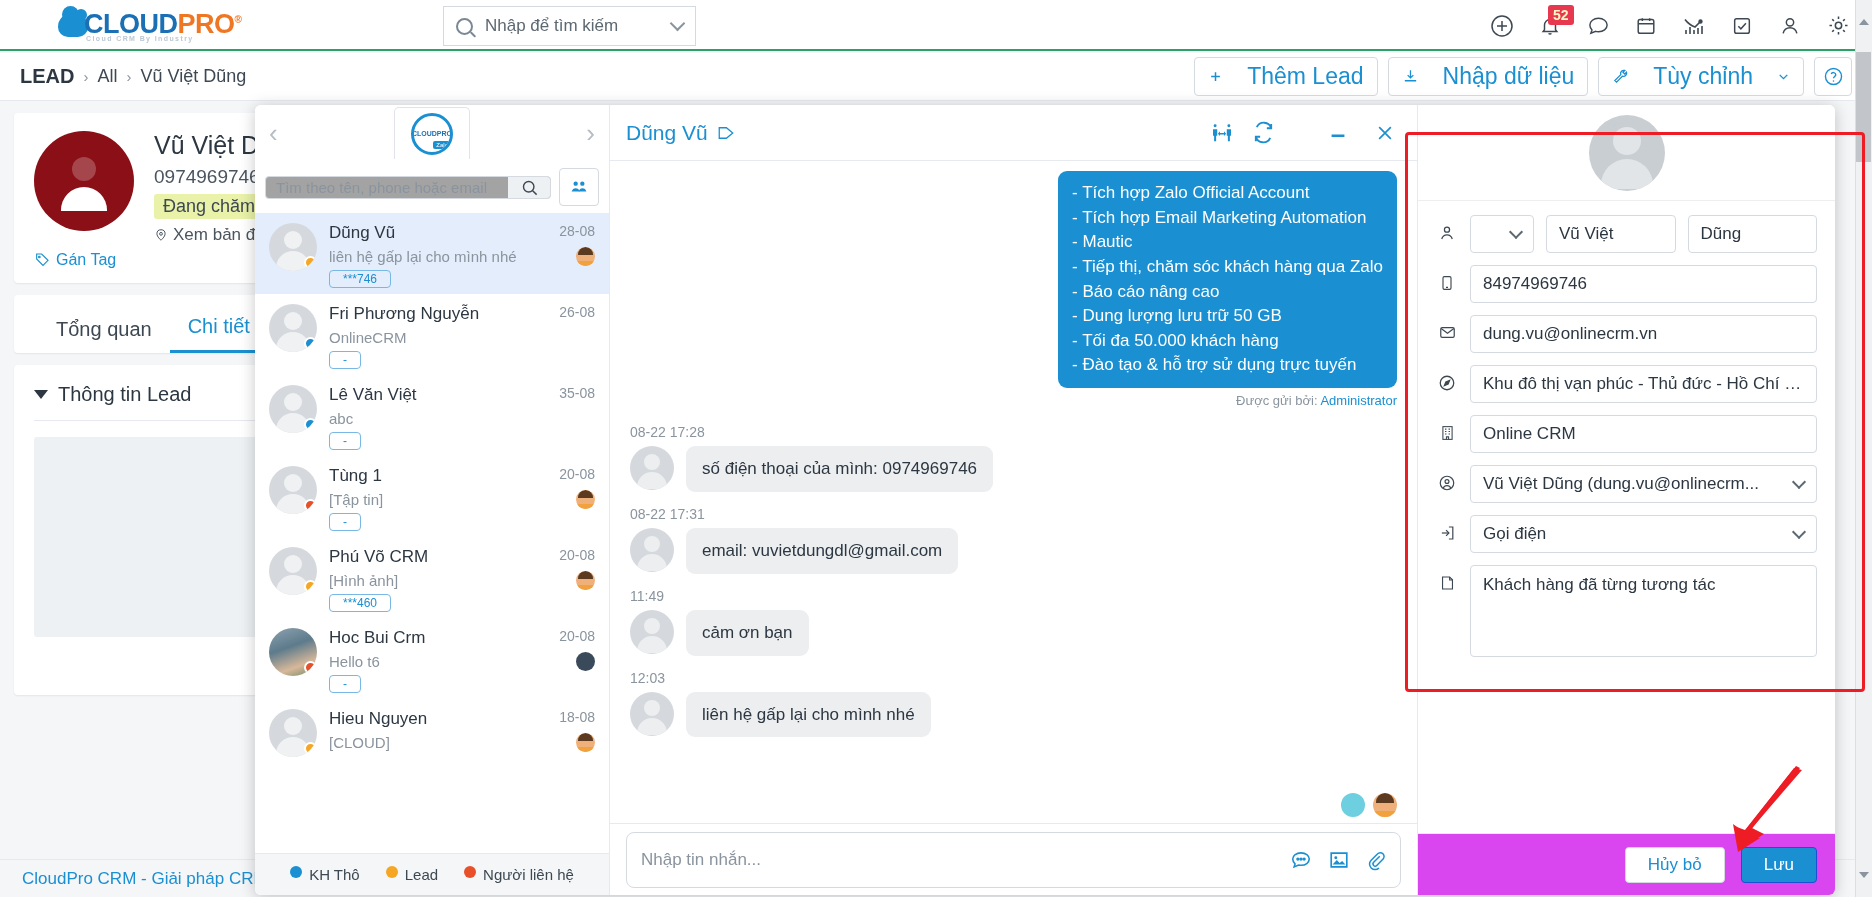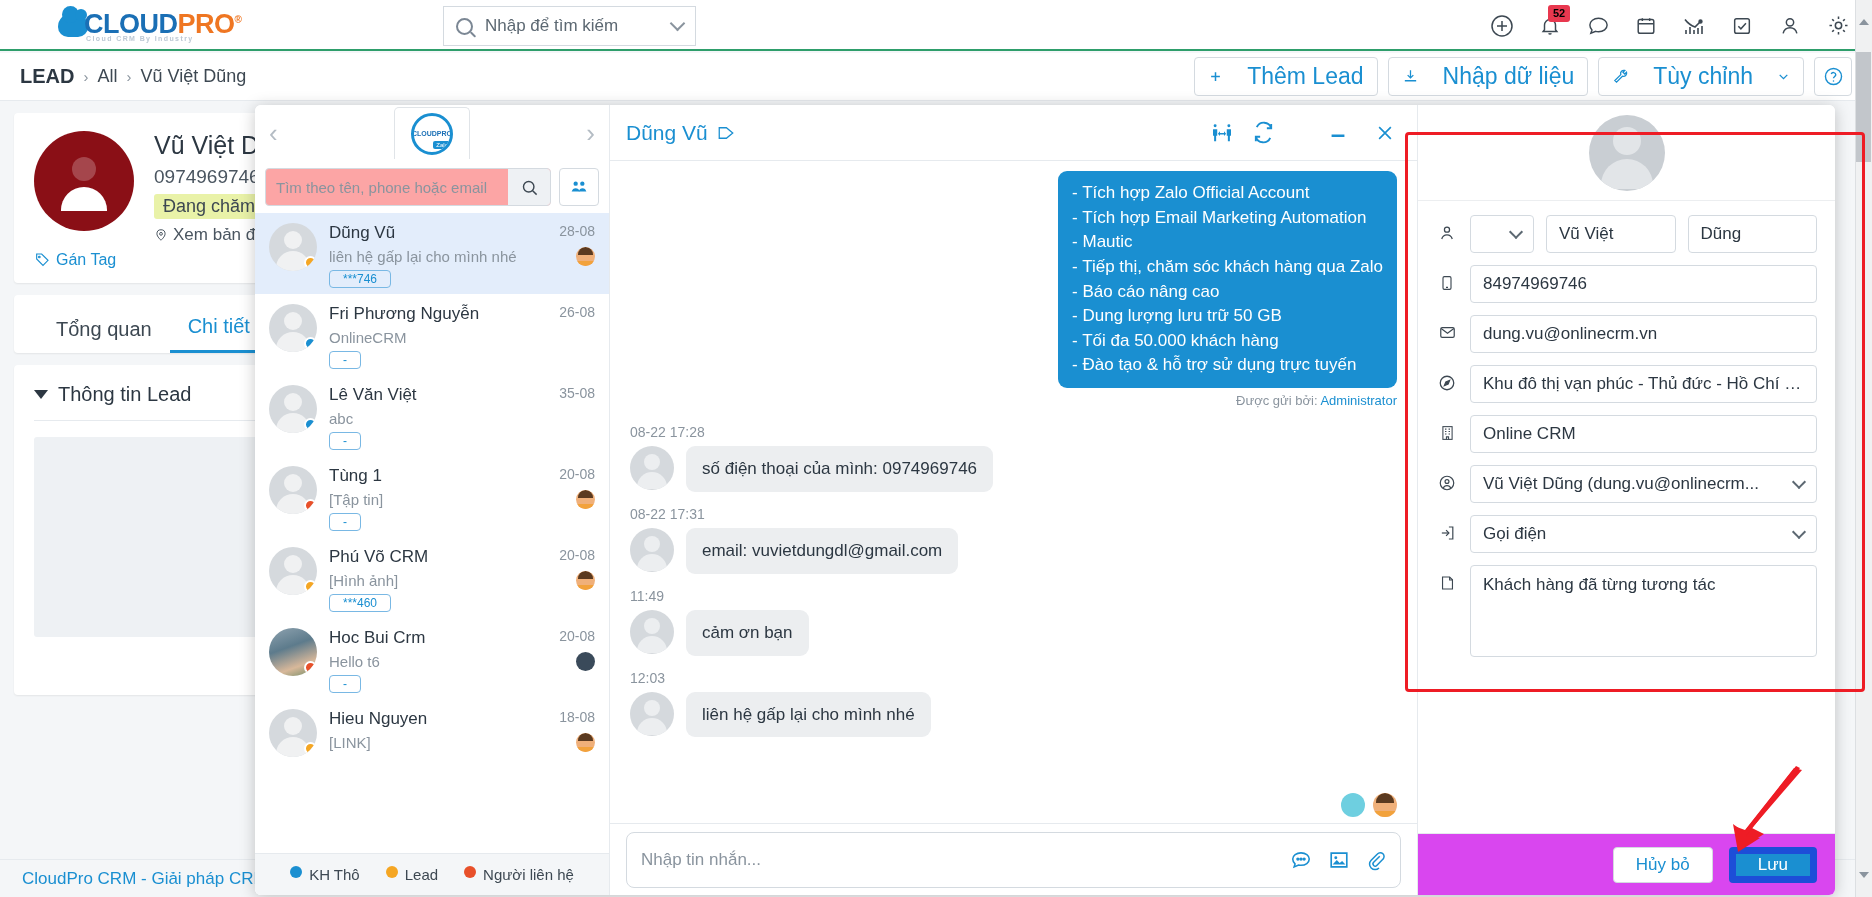--- a/index.html
+++ b/index.html
@@ -36,22 +36,22 @@
     display:flex; align-items:center; padding:0 12px; cursor:text;
   }
   .searchbox .mag { width:17px;height:17px;border:2px solid #7b8794;border-radius:50%; position:relative; flex:none;}
   .searchbox .mag:after{content:"";position:absolute;width:2px;height:7px;background:#7b8794;transform:rotate(-45deg);right:-3px;bottom:-5px;border-radius:1px;}
   .searchbox .ph { margin-left:12px; font-size:17px; color:#5c6872; }
   .searchbox .chev { margin-left:auto; width:11px;height:11px;border-right:2px solid #8a949e;border-bottom:2px solid #8a949e;transform:rotate(45deg);margin-top:-5px;}
 
   .topicons { position:absolute; right:22px; top:0; height:51px; display:flex; align-items:center; gap:24px; }
   .ticon { width:24px;height:24px; color:#3d4852; position:relative; cursor:pointer; display:flex;align-items:center;justify-content:center;}
   .badge {
-    position:absolute; top:-9px; left:10px; background:#e8384f; color:#000000;
-    font-size:11px; line-height:1; padding:3px 5px; border-radius:3px; font-weight:600;
+    position:absolute; top:-9px; left:10px; background:#e8384f; color:#fef9c3;
+    font-size:14px; line-height:1; padding:3px 5px; border-radius:3px; font-weight:600;
   }
 
   
   .crumbbar {
     position:absolute; left:0; top:53px; width:1872px; height:48px;
     background:#fff; display:flex; align-items:center; border-bottom:1px solid #e6eaee;
   }
   .crumbs { padding-left:20px; display:flex; align-items:center; gap:9px; font-size:18px; color:#3d4852; }
   .crumbs .lead { font-weight:bold; font-size:20px; color:#2c3742; }
   .crumbs .sep { color:#8a949e; font-size:15px; }
@@ -113,21 +113,21 @@
   .zalotab {
     position:absolute; left:50%; transform:translateX(-50%); top:2px;
     width:76px; height:52px; border:1px solid #e0e4e8; border-bottom:none;
     border-radius:5px 5px 0 0; display:flex;align-items:center;justify-content:center; background:#fff;
   }
   .zalologo { width:42px;height:42px;border-radius:50%;border:3px solid #1a8fd1; position:relative; display:flex;align-items:center;justify-content:center; overflow:hidden;}
   .zalologo .t1{font-size:7px;font-weight:bold;color:#1a6fb5;}
   .zalobadge{position:absolute;right:-1px;bottom:3px;background:#1a8fd1;color:#fff;font-size:6px;padding:1px 3px;border-radius:2px;}
 
   .listsearch { height:52px; display:flex; align-items:center; padding:0 10px; gap:8px; }
-  .lsbox { flex:1; height:38px; border:1px solid #d4dae0; border-radius:4px; display:flex; align-items:center; overflow:hidden; background:#fca5a5;}
+  .lsbox { flex:1; height:23px; border:1px solid #d4dae0; border-radius:4px; display:flex; align-items:center; overflow:hidden; background:#a3a3a3;}
   .lsbox input {
     flex:1; border:none; outline:none; padding:0 10px; font-size:15px; color:#4a5560;
     font-family:"Liberation Sans", sans-serif; background:transparent;
   }
   .lsbox input::placeholder{color:#8a949e;}
   .lsbtn { width:42px;height:38px; background:#eef1f4; display:flex;align-items:center;justify-content:center; cursor:pointer;}
   .grpbtn { width:40px;height:38px;border:1px solid #d4dae0;border-radius:4px;display:flex;align-items:center;justify-content:center;cursor:pointer;}
 
   .chatlist { flex:1; overflow:hidden; }
   .chatitem { padding:10px 14px 6px 14px; display:flex; gap:12px; cursor:pointer; position:relative;}
@@ -215,21 +215,21 @@
     white-space:nowrap; overflow:hidden; cursor:text;
   }
   .fld.sel { cursor:pointer; }
   .fld .sv { flex:1; overflow:hidden; text-overflow:ellipsis;}
   .fld .dchev { width:10px;height:10px;border-right:2px solid #5c6872;border-bottom:2px solid #5c6872;transform:rotate(45deg);margin-top:-5px;flex:none;margin-left:8px;}
   .fld.small { width:64px; flex:none; }
   .fld.ta { height:92px; align-items:flex-start; padding-top:9px; }
   .rc-actions { height:62px; border-top:1px solid #e6eaee; display:flex; align-items:center; justify-content:flex-end; gap:16px; padding:0 18px; background:#d946ef;}
   .abtn { height:36px; padding:0 22px; border-radius:4px; font-size:17px; display:flex;align-items:center; cursor:pointer;}
   .abtn.ghost { background:#fff; border:1px solid #d4dae0; color:#1a8fd1;}
-  .abtn.primary { background:#1a8fd1; border:7px solid #1d4ed8; color:#fff;}
+  .abtn.primary { background:#1a8fd1; border:1px solid #1d4ed8; color:#fff;}
 
   .scrollbar { position:absolute; right:0; top:0; width:17px; height:897px; background:#f0f1f2; border-left:1px solid #dcdfe2;}
   .sb-thumb { position:absolute; right:1px; top:52px; width:15px; height:110px; background:#c2c6cb; }
   .sb-arrow { position:absolute; left:3px; width:0;height:0;border-left:5px solid transparent;border-right:5px solid transparent;}
   .sb-up { top:19px; border-bottom:6px solid #8a949e; }
   .sb-dn { bottom:19px; border-top:6px solid #8a949e; }
 </style>
 </head>
 <body>
 
@@ -536,21 +536,21 @@
         </div>
 
         <div class="chatitem">
           <div class="ci-avatar">
               <div class="h"></div>
               <div class="b"></div>
               <span class="ci-dot" style="background:#f5a623"></span>
             </div>
           <div class="ci-mid">
             <div class="ci-name">Hieu Nguyen</div>
-            <div class="ci-msg">[LINK]</div>
+            <div class="ci-msg">[CLOUD]</div>
           </div>
           <div class="ci-right">
             <span class="ci-date">18-08</span>
             <span class="mini-av brown"></span>
           </div>
         </div>
 
       </div>
 
       <div class="listlegend">

